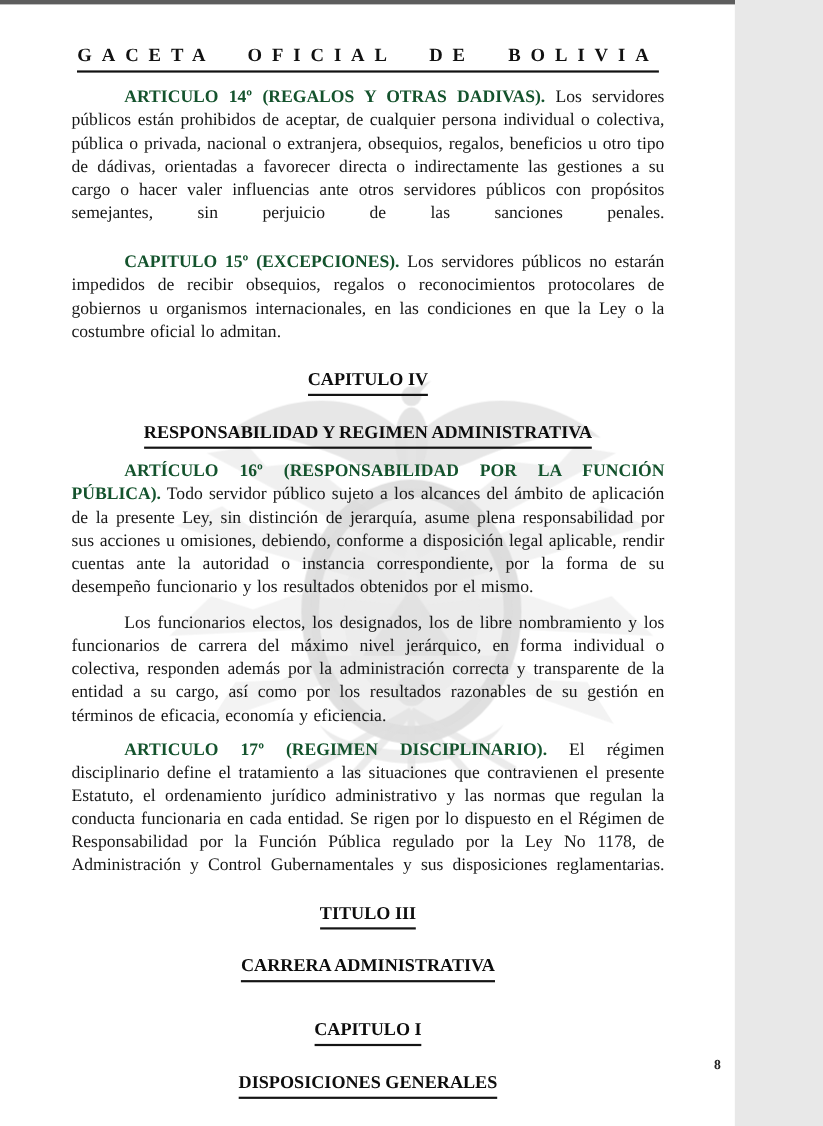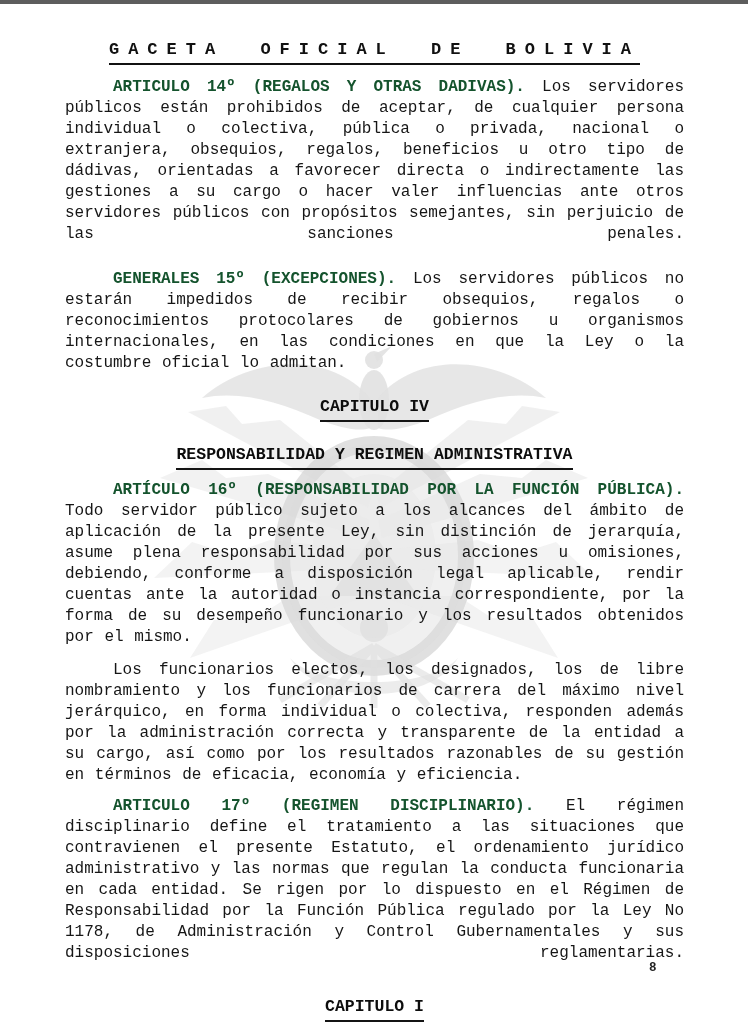--- a/index.html
+++ b/index.html
@@ -1,22 +1,22 @@
 <!DOCTYPE html>
 <html><head>
 <meta charset="utf-8">
 <style>
   html, body { margin: 0; padding: 0; background: #e8e8e8; }
   .page {
     position: relative;
-    width: 748px;
+    width: 668px;
     height: 1024px;
     background: #ffffff;
     overflow: hidden;
-    font-family: Liberation Mono, monospace;
+    font-family: Liberation Serif, serif;
     color: #161616;
   }
   .top-strip {
     position: absolute;
     top: 0; left: 0;
     width: 748px; height: 4px;
     background: #5d5d5d;
     z-index: 3;
   }
   .watermark {
@@ -137,34 +137,38 @@
 
   <div class="content">
 
     <div class="masthead-wrap">
       <span class="masthead">GACETA OFICIAL DE BOLIVIA</span>
     </div>
 
 
     <p class="body justify-last mt-a14"><b>ARTICULO 14º (REGALOS Y OTRAS DADIVAS).</b><span> Los servidores públicos están prohibidos de aceptar, de cualquier persona individual o colectiva, pública o privada, nacional o extranjera, obsequios, regalos, beneficios u otro tipo de dádivas, orientadas a favorecer directa o indirectamente las gestiones a su cargo o hacer valer influencias ante otros servidores públicos con propósitos semejantes, sin perjuicio de las sanciones penales.</span></p>
 
-    <p class="body mt-a15"><b>GENERALES 15º (EXCEPCIONES).</b><span> Los servidores públicos no estarán impedidos de recibir obsequios, regalos o reconocimientos protocolares de gobiernos u organismos internacionales, en las condiciones en que la Ley o la costumbre oficial lo admitan.</span></p>
+    <p class="body mt-a15"><b>CAPITULO 15º (EXCEPCIONES).</b><span> Los servidores públicos no estarán impedidos de recibir obsequios, regalos o reconocimientos protocolares de gobiernos u organismos internacionales, en las condiciones en que la Ley o la costumbre oficial lo admitan.</span></p>
 
 
     <div class="heading-block">
       <div class="heading-line"><span class="u">CAPITULO IV</span></div>
       <div class="heading-line"><span class="u">RESPONSABILIDAD Y REGIMEN ADMINISTRATIVA</span></div>
     </div>
 
     <p class="body mt-a16"><b>ARTÍCULO 16º (RESPONSABILIDAD POR LA FUNCIÓN PÚBLICA).</b><span> Todo servidor público sujeto a los alcances del ámbito de aplicación de la presente Ley, sin distinción de jerarquía, asume plena responsabilidad por sus acciones u omisiones, debiendo, conforme a disposición legal aplicable, rendir cuentas ante la autoridad o instancia correspondiente, por la forma de su desempeño funcionario y los resultados obtenidos por el mismo.</span></p>
 
     <p class="body mt-fun">Los funcionarios electos, los designados, los de libre nombramiento y los funcionarios de carrera del máximo nivel jerárquico, en forma individual o colectiva, responden además por la administración correcta y transparente de la entidad a su cargo, así como por los resultados razonables de su gestión en términos de eficacia, economía y eficiencia.</p>
 
     <p class="body justify-last mt-a17"><b>ARTICULO 17º (REGIMEN DISCIPLINARIO).</b><span> El régimen disciplinario define el tratamiento a las situaciones que contravienen el presente Estatuto, el ordenamiento jurídico administrativo y las normas que regulan la conducta funcionaria en cada entidad. Se rigen por lo dispuesto en el Régimen de Responsabilidad por la Función Pública regulado por la Ley No 1178, de Administración y Control Gubernamentales y sus disposiciones reglamentarias.</span></p>
 
+    <div class="heading-block tit3">
+      <div class="heading-line"><span class="u">TITULO III</span></div>
+      <div class="heading-line"><span class="u">CARRERA ADMINISTRATIVA</span></div>
+    </div>
 
     <div class="heading-block cap1">
       <div class="heading-line"><span class="u">CAPITULO I</span></div>
       <div class="heading-line"><span class="u">DISPOSICIONES GENERALES</span></div>
     </div>
 
   </div>
 
   <div class="page-number">8</div>
 

